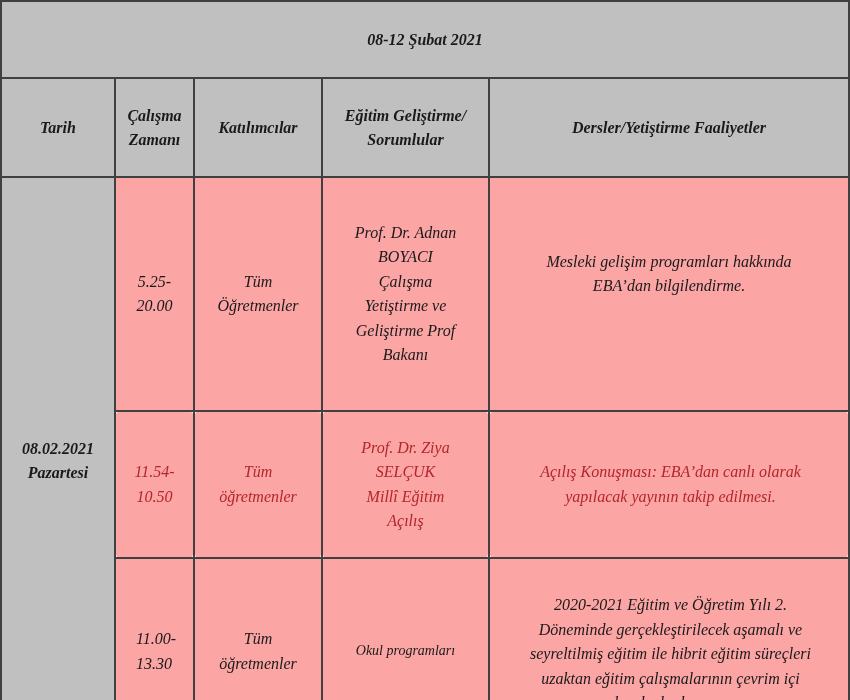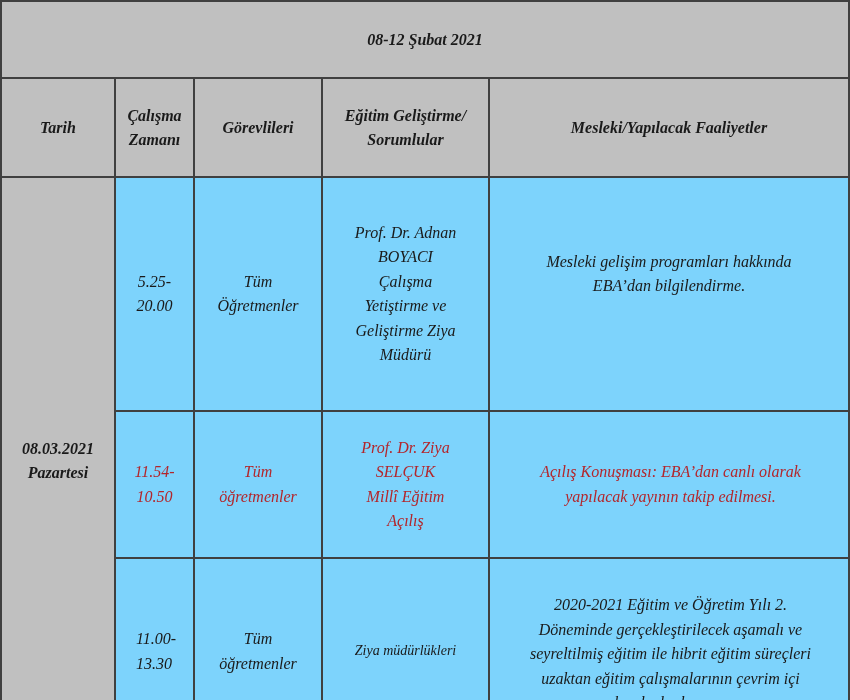--- a/index.html
+++ b/index.html
@@ -2,24 +2,24 @@
 <html><head>
 <meta charset="utf-8">
 <style>
   html, body { margin:0; padding:0; background:#ffffff; }
   body { width:850px; height:700px; overflow:hidden; font-family:"Liberation Serif", "DejaVu Serif", serif; color:#1a1a1a; }
   table.schedule { position:absolute; left:0; top:0; width:848px; border-collapse:collapse; table-layout:fixed; }
   table.schedule td, table.schedule th { border:2px solid #404040; padding:0; vertical-align:middle; text-align:center;font-style:italic; }
   .title-row th { height:75px; background:#c0c0c0; font-weight:bold; font-size:16px; }
   .head-row th { height:97px; background:#c0c0c0; font-weight:bold; font-size:16px; line-height:24px; }
   td.date { background:#c0c0c0; font-weight:bold; font-size:16px; line-height:24px; }
-  td.cell { font-size:16px; line-height:24.5px; background:#7dd3fc; }
+  td.cell { font-size:16px; line-height:24.5px; background:#fca5a5; }
   .red { color:#b3262b; }
   .r1 td.cell { height:192px; }
-  .r2 td.cell { height:145px; }
+  .r2 td.cell { height:145px;border-radius:6px; }
   .r3 td.cell { height:179px; }
   .left { text-align:left; padding-left:9px !important; padding-right:6px !important;margin-top:48px; }
   .small { font-size:14px !important; }
   .time3 { text-align:left !important; padding-left:20px !important; }
 </style>
 </head>
 <body>
 
 <table class="schedule">
   <colgroup>
@@ -29,39 +29,39 @@
       <col style="width:167px">
       <col style="width:360px">
   </colgroup>
   <tbody>
       <tr class="title-row">
     <th colspan="5">08-12 Şubat 2021</th>
   </tr>
   <tr class="head-row">
     <th>Tarih</th>
     <th><span>Çalışma</span><br><span>Zamanı</span></th>
-    <th>Görevlileri</th>
+    <th>Katılımcılar</th>
     <th><span>Eğitim Geliştirme/</span><br><span>Sorumlular</span></th>
-    <th>Mesleki/Yapılacak Faaliyetler</th>
+    <th>Dersler/Yetiştirme Faaliyetler</th>
   </tr>
 
   <tr class="r1">
     <td class="date" rowspan="3">
-      <span>08.03.2021</span><br>
+      <span>08.02.2021</span><br>
       <span>Pazartesi</span>
     </td>
     <td class="cell"><span>5.25-</span><br><span>20.00</span></td>
     <td class="cell"><span>Tüm</span><br><span>Öğretmenler</span></td>
     <td class="cell">
       <span>Prof. Dr. Adnan</span><br>
       <span>BOYACI</span><br>
       <span>Çalışma</span><br>
       <span>Yetiştirme ve</span><br>
-      <span>Geliştirme Ziya</span><br>
-      <span>Müdürü</span>
+      <span>Geliştirme Prof</span><br>
+      <span>Bakanı</span>
     </td>
     <td class="cell" style="padding-bottom:40px">
       <span>Mesleki gelişim programları hakkında</span><br>
       <span>EBA’dan bilgilendirme.</span>
     </td>
   </tr>
 
   <tr class="r2 red">
     <td class="cell red"><span>11.54-</span><br><span>10.50</span></td>
     <td class="cell red"><span>Tüm</span><br><span>öğretmenler</span></td>
@@ -74,21 +74,21 @@
     <td class="cell red left">
       <span>Açılış Konuşması: EBA’dan canlı olarak</span><br>
       <span>yapılacak yayının takip edilmesi.</span>
     </td>
   </tr>
 
   <tr class="r3">
     <td class="cell time3"><span>11.00-</span><br><span>13.30</span></td>
     <td class="cell"><span>Tüm</span><br><span>öğretmenler</span></td>
     <td class="cell small">
-      <span>Ziya müdürlükleri</span>
+      <span>Okul programları</span>
     </td>
     <td class="cell left" style="padding-top:6px">
       <span>2020-2021 Eğitim ve Öğretim Yılı 2.</span><br>
       <span>Döneminde gerçekleştirilecek aşamalı ve</span><br>
       <span>seyreltilmiş eğitim ile hibrit eğitim süreçleri</span><br>
       <span>uzaktan eğitim çalışmalarının çevrim içi</span><br>
       <span>olarak planlanması.</span>
     </td>
   </tr>
 </tbody>

